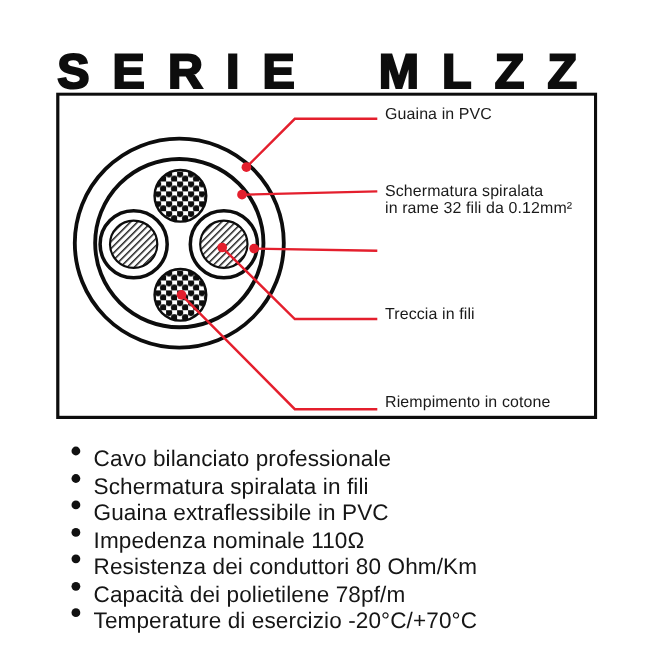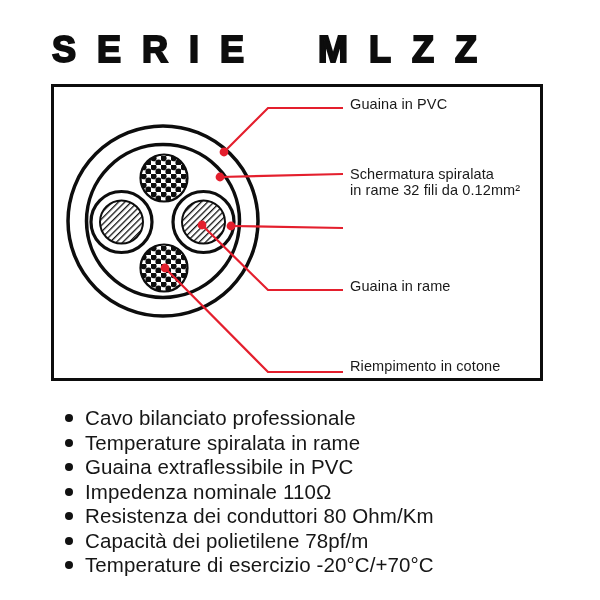--- a/index.html
+++ b/index.html
@@ -5,22 +5,22 @@
   html,body{margin:0;padding:0;background:#ffffff;}
   .page{
     position:relative;
     width:600px;height:600px;
     background:#ffffff;
     font-family:"Liberation Sans","DejaVu Sans",sans-serif;
     overflow:hidden;
   }
   .title{
     position:absolute;
-    left:52px;top:28px;
-    font-size:36px;
+    left:52px;top:44px;
+    font-size:44px;
     line-height:44px;
     font-weight:bold;
     color:#0d0d0d;
     -webkit-text-stroke:2px #0d0d0d;
     letter-spacing:21px;
     word-spacing:22px;
     white-space:nowrap;
   }
   .diagram-box{
     position:absolute;
@@ -44,21 +44,21 @@
   .callout-4{top:195px;}
   .callout-5{top:275px;}
   .specs{
     position:absolute;
     left:65px;top:406px;
     margin:0;padding:0;
     list-style:none;
   }
   .specs li{
     display:flex;
-    align-items:center;
+    align-items:flex-start;
     height:24.5px;
     font-size:20.5px;
     letter-spacing:0.1px;
     color:#161616;
     white-space:nowrap;
   }
   .specs .dot{
     flex:0 0 auto;
     width:8px;height:8px;
     border-radius:50%;
@@ -115,35 +115,35 @@
     </svg>
 
     <div class="callout callout-1">
       <span>Guaina in PVC</span>
     </div>
     <div class="callout callout-2">
       <span>Schermatura spiralata</span>
       <span>in rame 32 fili da 0.12mm²</span>
     </div>
     <div class="callout callout-4">
-      <span>Guaina in rame</span>
+      <span>Treccia in fili</span>
     </div>
     <div class="callout callout-5">
       <span>Riempimento in cotone</span>
     </div>
   </div>
 
   <ul class="specs">
     <li>
       <span class="dot"></span>
       <span>Cavo bilanciato professionale</span>
     </li>
     <li>
       <span class="dot"></span>
-      <span>Temperature spiralata in rame</span>
+      <span>Schermatura spiralata in fili</span>
     </li>
     <li>
       <span class="dot"></span>
       <span>Guaina extraflessibile in PVC</span>
     </li>
     <li>
       <span class="dot"></span>
       <span>Impedenza nominale 110Ω</span>
     </li>
     <li>

